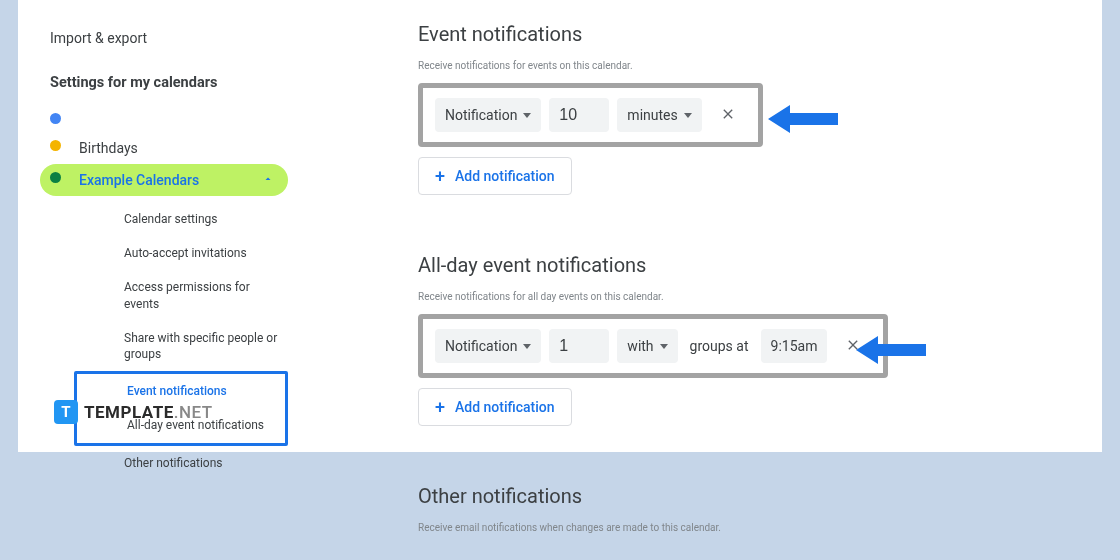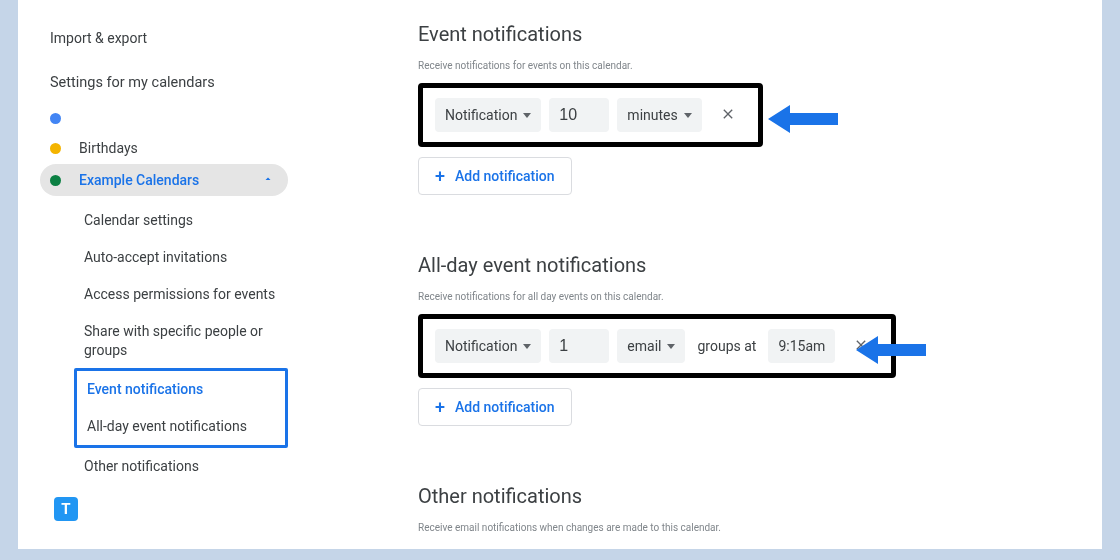--- a/index.html
+++ b/index.html
@@ -7,76 +7,77 @@
     font-family: 'Segoe UI', Roboto, Arial, sans-serif;
     background: #c5d5e8;
     padding: 0;
     width: 1120px;
     height: 560px;
     overflow: hidden;
   }
   .app {
     background: #fff;
     margin: 0 18px;
-    height: 549px;
+    height: 452px;
     display: flex;
     position: relative;
   }
   .sidebar {
     width: 270px;
     padding: 24px 0 0 22px;
     font-size: 14px;
     color: #3c4043;
   }
   .sidebar-top-item {
     padding: 6px 0 18px 10px;
   }
   .section-header {
-    font-weight: 400;
+    font-weight: 700;
     padding: 10px 0 14px 10px;
     font-size: 14.5px;
   }
   .cal-item {
     display: flex;
-    align-items: center;
+    align-items: flex-start;
     padding: 8px 10px;
     border-radius: 20px;
     cursor: pointer;
     position: relative;
   }
   .dot {
     width: 11px;
     height: 11px;
     border-radius: 50%;
     margin-right: 18px;
     flex-shrink: 0;
   }
   .cal-item.active {
-    background: #e5e5e5;
+    background: #bef264;
     color: #1a73e8;
     font-weight: 500;
     padding-right: 34px;
   }
   .chevron {
     position: absolute;
     right: 14px;
     top: 50%;
     transform: translateY(-50%);
     color: #1a73e8;
   }
   .subitems {
     padding-left: 40px;
     margin-top: 6px;
   }
   .subitem {
     padding: 9px 4px;
-    font-size: 14px;
+    font-size: 12px;
     color: #3c4043;
     line-height: 1.35;
     cursor: pointer;
+    margin-left: 40px;
   }
   .subitem.blue { color: #1a73e8; font-weight: 500; }
   .highlight-box-left {
     border: 3px solid #1a73e8;
     border-radius: 2px;
     margin-left: -6px;
     padding-left: 6px;
   }
   .main {
     flex: 1;
@@ -91,21 +92,21 @@
   .sect-desc {
     font-size: 10px;
     color: #80868b;
     margin-bottom: 12px;
   }
   .notif-row {
     display: inline-flex;
     align-items: center;
     gap: 8px;
     padding: 10px 12px;
-    border: 5px solid #000000;
+    border: 5px solid #a3a3a3;
     border-radius: 4px;
   }
   .pill {
     background: #f1f3f4;
     border-radius: 4px;
     padding: 8px 10px;
     font-size: 14px;
     color: #3c4043;
     display: flex;
     align-items: center;
@@ -257,21 +258,21 @@
       <div class="sect-desc">Receive notifications for all day events on this calendar.</div>
       <div class="notif-row">
         <div class="pill">
           <span>Notification</span>
           <span class="caret-down"></span>
         </div>
         <div class="pill">
           <input value="1" style="">
         </div>
         <div class="pill">
-          <span>email</span>
+          <span>with</span>
           <span class="caret-down"></span>
         </div>
         <div class="plain-text">groups at</div>
         <div class="pill">
           <span>9:15am</span>
         </div>
         <div class="x-icon">
           <svg width="16" height="16" viewBox="0 0 24 24">
               <path fill="#5f6368" d="M19 6.41L17.59 5 12 10.59 6.41 5 5 6.41 10.59 12 5 17.59 6.41 19 12 13.41 17.59 19 19 17.59 13.41 12z"></path>
             </svg>
@@ -297,14 +298,17 @@
       </svg>
   </div>
   <div class="arrow" style="top:333px; left:838px;">
     <svg width="70" height="34" viewBox="0 0 70 34">
         <path d="M0 17 L22 3 L22 11 L70 11 L70 23 L22 23 L22 31 Z"></path>
       </svg>
   </div>
 
   <div class="watermark">
     <div class="logo">T</div>
+    <div class="txt">
+      <span>TEMPLATE</span><span class="net">.NET</span>
+    </div>
   </div>
 </div>
 
 </body></html>

